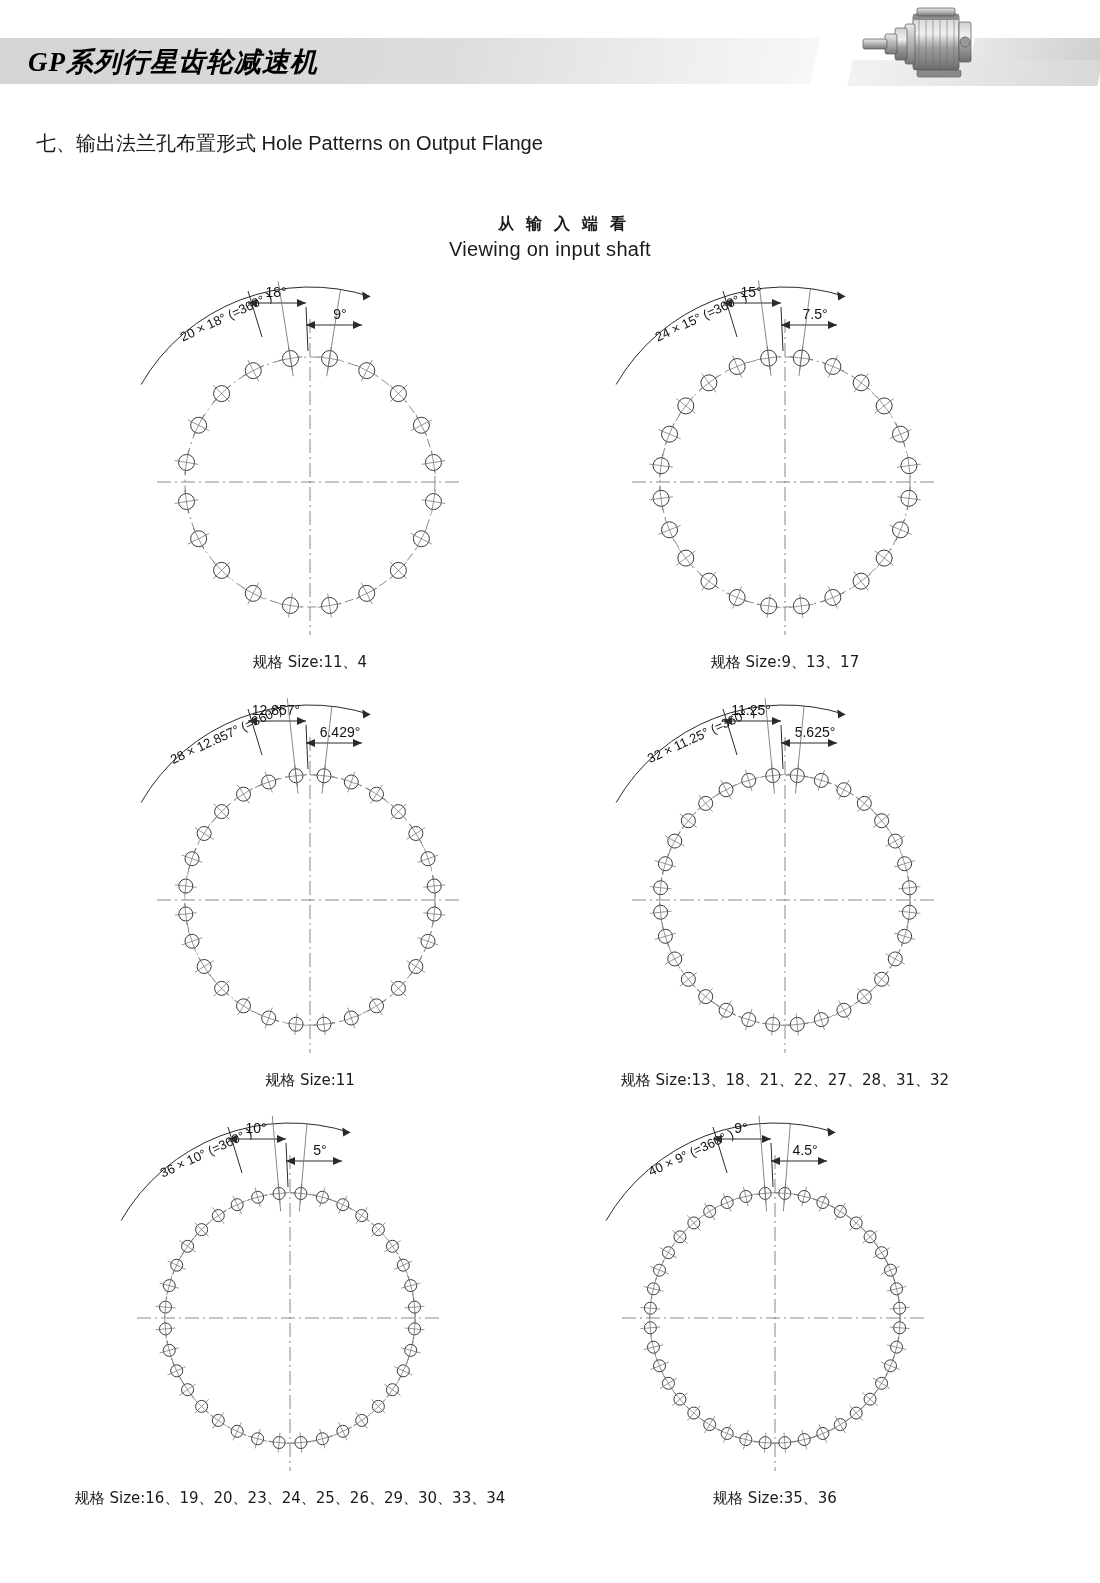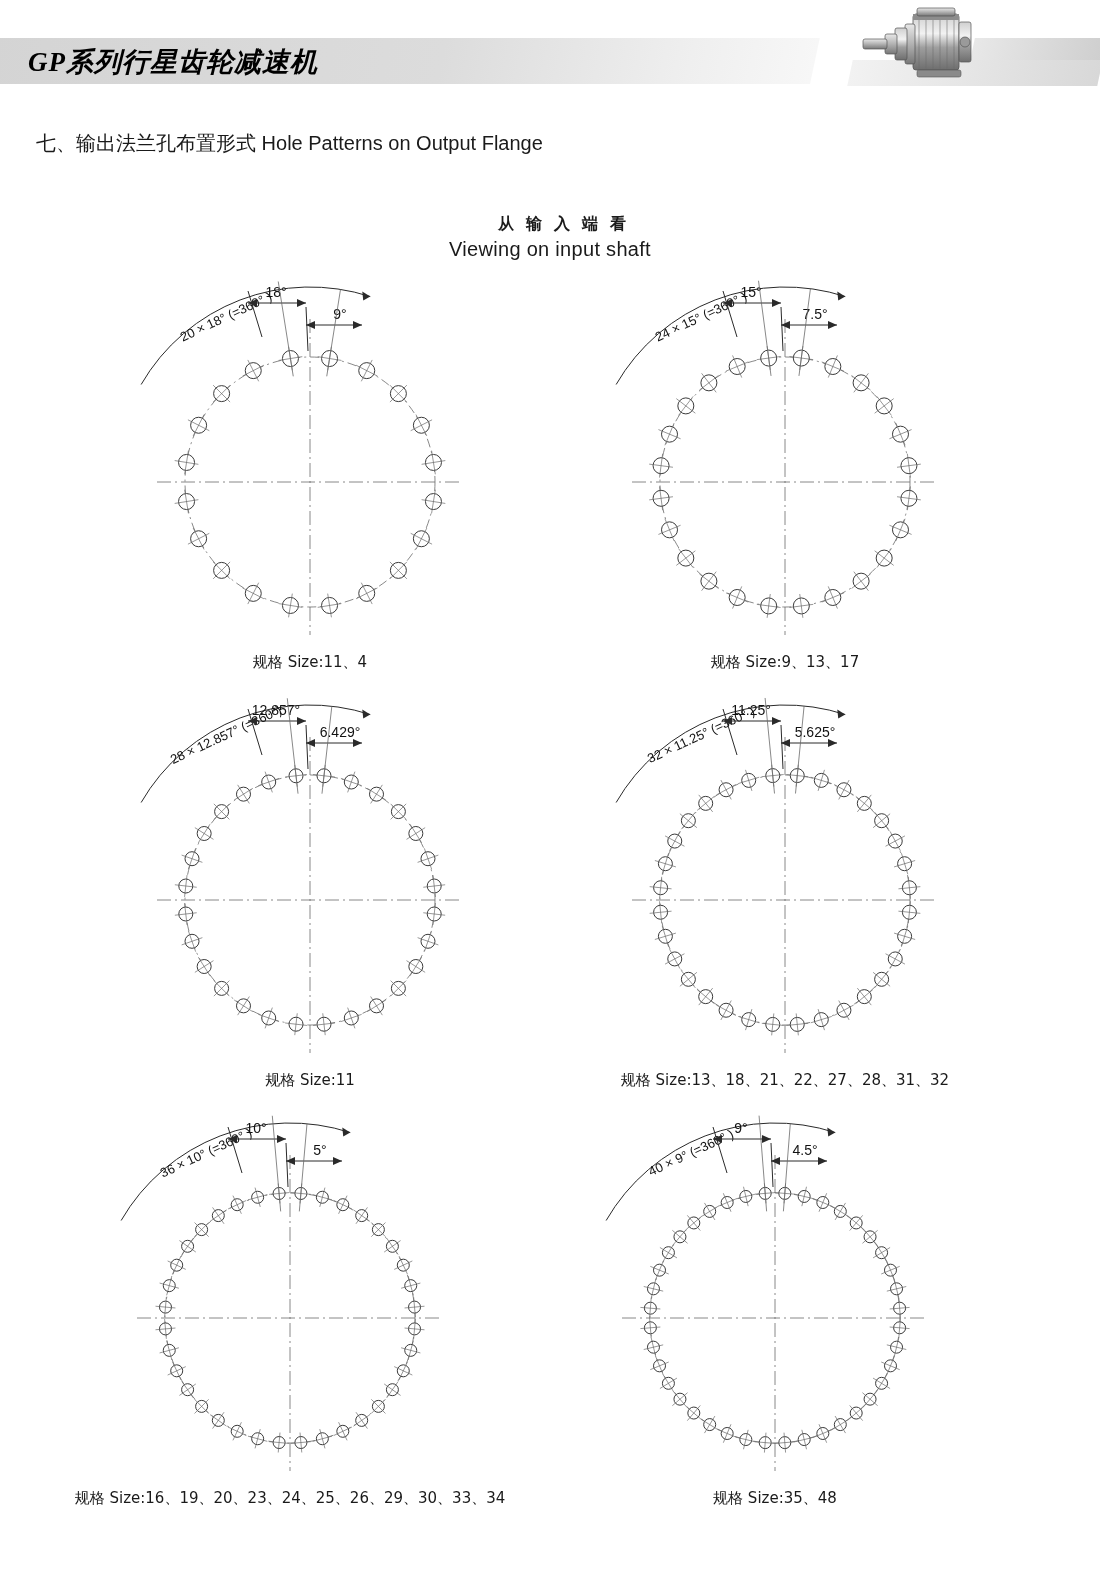--- a/index.html
+++ b/index.html
@@ -1271,15 +1271,15 @@
         <line x1="226" y1="35" x2="228" y2="79" stroke="#2a2a2a" stroke-width="1"></line>
         <line x1="226" y1="53" x2="282" y2="53" stroke="#2a2a2a" stroke-width="1"></line>
         <path d="M 226 53 l 9 -4 l 0 8 z" fill="#2a2a2a"></path>
         <path d="M 282 53 l -9 -4 l 0 8 z" fill="#2a2a2a"></path>
         <text x="260" y="47" font-size="14" fill="#111" text-anchor="middle" font-family="&quot;Liberation Sans&quot;, sans-serif">4.5°</text>
         <line x1="238.3951232428794" y1="103.32984529055531" x2="245.2995236669298" y2="15.601119922040056" stroke="#6a6a6a" stroke-width="0.8"></line>
         <line x1="221.6048767571206" y1="103.32984529055531" x2="214.0728035672475" y2="7.625781252175017" stroke="#6a6a6a" stroke-width="0.8"></line>
       </g>
   </svg>
   <div class="fig-caption">
-    <span class="lbl">规格 Size:</span><span>35、48</span>
+    <span class="lbl">规格 Size:</span><span>35、36</span>
   </div>
 </div>
 
 </body></html>

